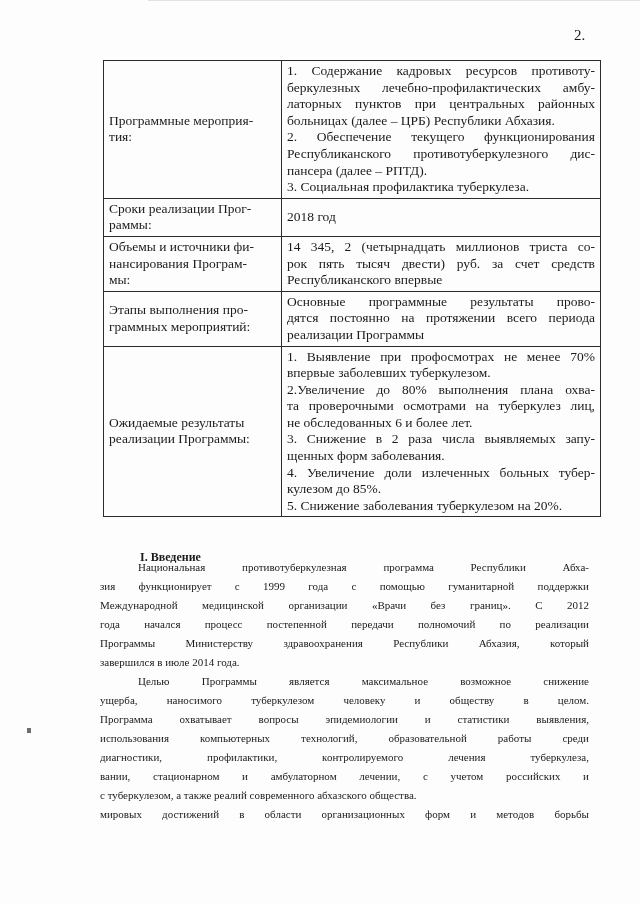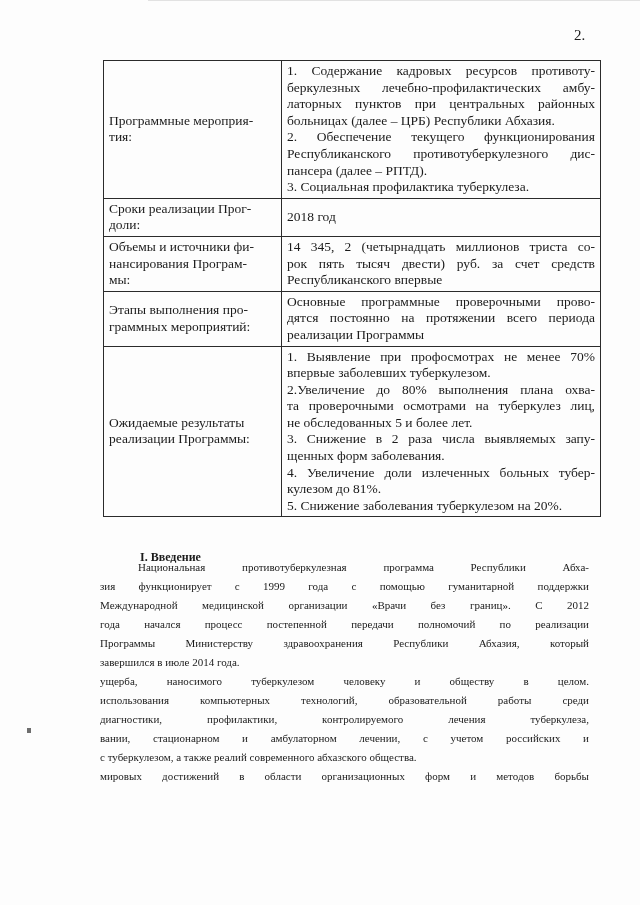--- a/index.html
+++ b/index.html
@@ -50,21 +50,21 @@
           <div class="ln">больницах (далее – ЦРБ) Республики Абхазия.</div>
           <div class="ln j">2. Обеспечение текущего функционирования</div>
           <div class="ln j">Республиканского противотуберкулезного дис-</div>
           <div class="ln">пансера (далее – РПТД).</div>
           <div class="ln">3. Социальная профилактика туберкулеза.</div>
         </td>
     </tr>
     <tr>
       <td class="lbl">
           <div class="ln">Сроки реализации Прог-</div>
-          <div class="ln">доли:</div>
+          <div class="ln">раммы:</div>
         </td>
       <td class="val">
           <div class="ln">2018 год</div>
         </td>
     </tr>
     <tr>
       <td class="lbl">
           <div class="ln">Объемы и источники фи-</div>
           <div class="ln">нансирования Програм-</div>
           <div class="ln">мы:</div>
@@ -74,56 +74,58 @@
           <div class="ln j">рок пять тысяч двести) руб. за счет средств</div>
           <div class="ln">Республиканского впервые</div>
         </td>
     </tr>
     <tr>
       <td class="lbl">
           <div class="ln">Этапы выполнения про-</div>
           <div class="ln">граммных мероприятий:</div>
         </td>
       <td class="val">
-          <div class="ln j">Основные программные проверочными прово-</div>
+          <div class="ln j">Основные программные результаты прово-</div>
           <div class="ln j">дятся постоянно на протяжении всего периода</div>
           <div class="ln">реализации Программы</div>
         </td>
     </tr>
     <tr>
       <td class="lbl">
           <div class="ln">Ожидаемые результаты</div>
           <div class="ln">реализации Программы:</div>
         </td>
       <td class="val">
           <div class="ln j">1. Выявление при профосмотрах не менее 70%</div>
           <div class="ln">впервые заболевших туберкулезом.</div>
           <div class="ln j">2.Увеличение до 80% выполнения плана охва-</div>
           <div class="ln j">та проверочными осмотрами на туберкулез лиц,</div>
-          <div class="ln">не обследованных 5 и более лет.</div>
+          <div class="ln">не обследованных 6 и более лет.</div>
           <div class="ln j">3. Снижение в 2 раза числа выявляемых запу-</div>
           <div class="ln">щенных форм заболевания.</div>
           <div class="ln j">4. Увеличение доли излеченных больных тубер-</div>
-          <div class="ln">кулезом до 81%.</div>
+          <div class="ln">кулезом до 85%.</div>
           <div class="ln">5. Снижение заболевания туберкулезом на 20%.</div>
         </td>
     </tr>
   </tbody>
 </table>
 
 <div class="heading">I. Введение</div>
 
 <div class="bodytext">
     <div class="ln j ind">Национальная противотуберкулезная программа Республики Абха-</div>
     <div class="ln j">зия функционирует с 1999 года с помощью гуманитарной поддержки</div>
     <div class="ln j">Международной медицинской организации «Врачи без границ». С 2012</div>
     <div class="ln j">года начался процесс постепенной передачи полномочий по реализации</div>
     <div class="ln j">Программы Министерству здравоохранения Республики Абхазия, который</div>
     <div class="ln">завершился в июле 2014 года.</div>
+    <div class="ln j ind">Целью Программы является максимальное возможное снижение</div>
     <div class="ln j">ущерба, наносимого туберкулезом человеку и обществу в целом.</div>
+    <div class="ln j">Программа охватывает вопросы эпидемиологии и статистики выявления,</div>
     <div class="ln j">использования компьютерных технологий, образовательной работы среди</div>
     <div class="ln j">диагностики, профилактики, контролируемого лечения туберкулеза,</div>
     <div class="ln j">вании, стационарном и амбулаторном лечении, с учетом российских и</div>
     <div class="ln">с туберкулезом, а также реалий современного абхазского общества.</div>
     <div class="ln j">мировых достижений в области организационных форм и методов борьбы</div>
   </div>
 
 <div class="speck"></div>
 
 </body></html>

